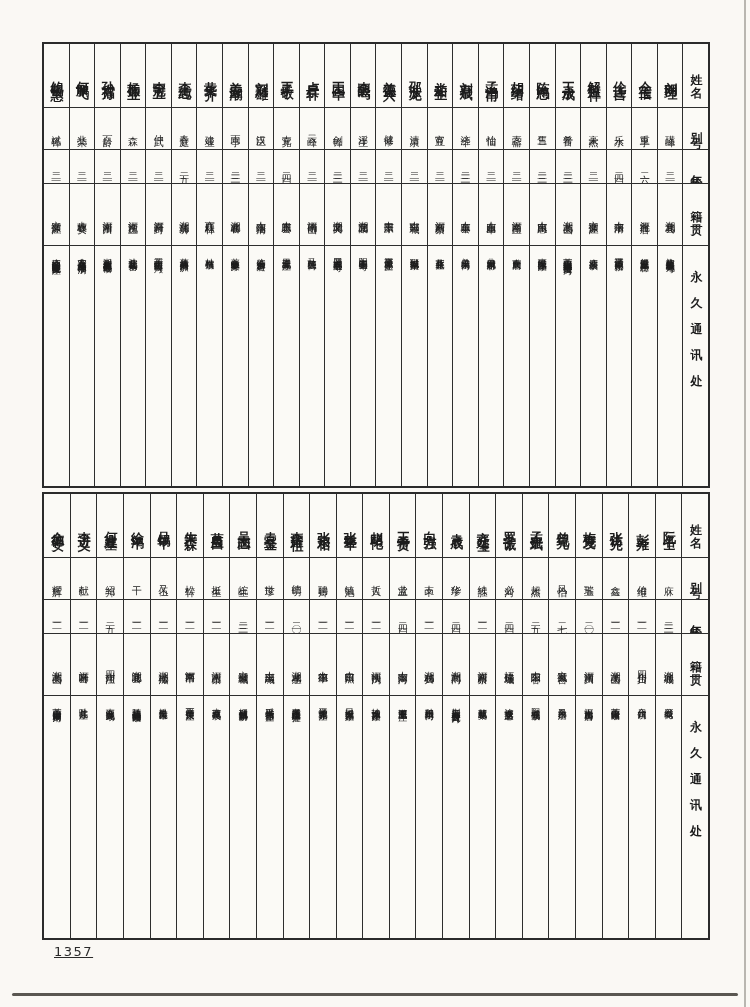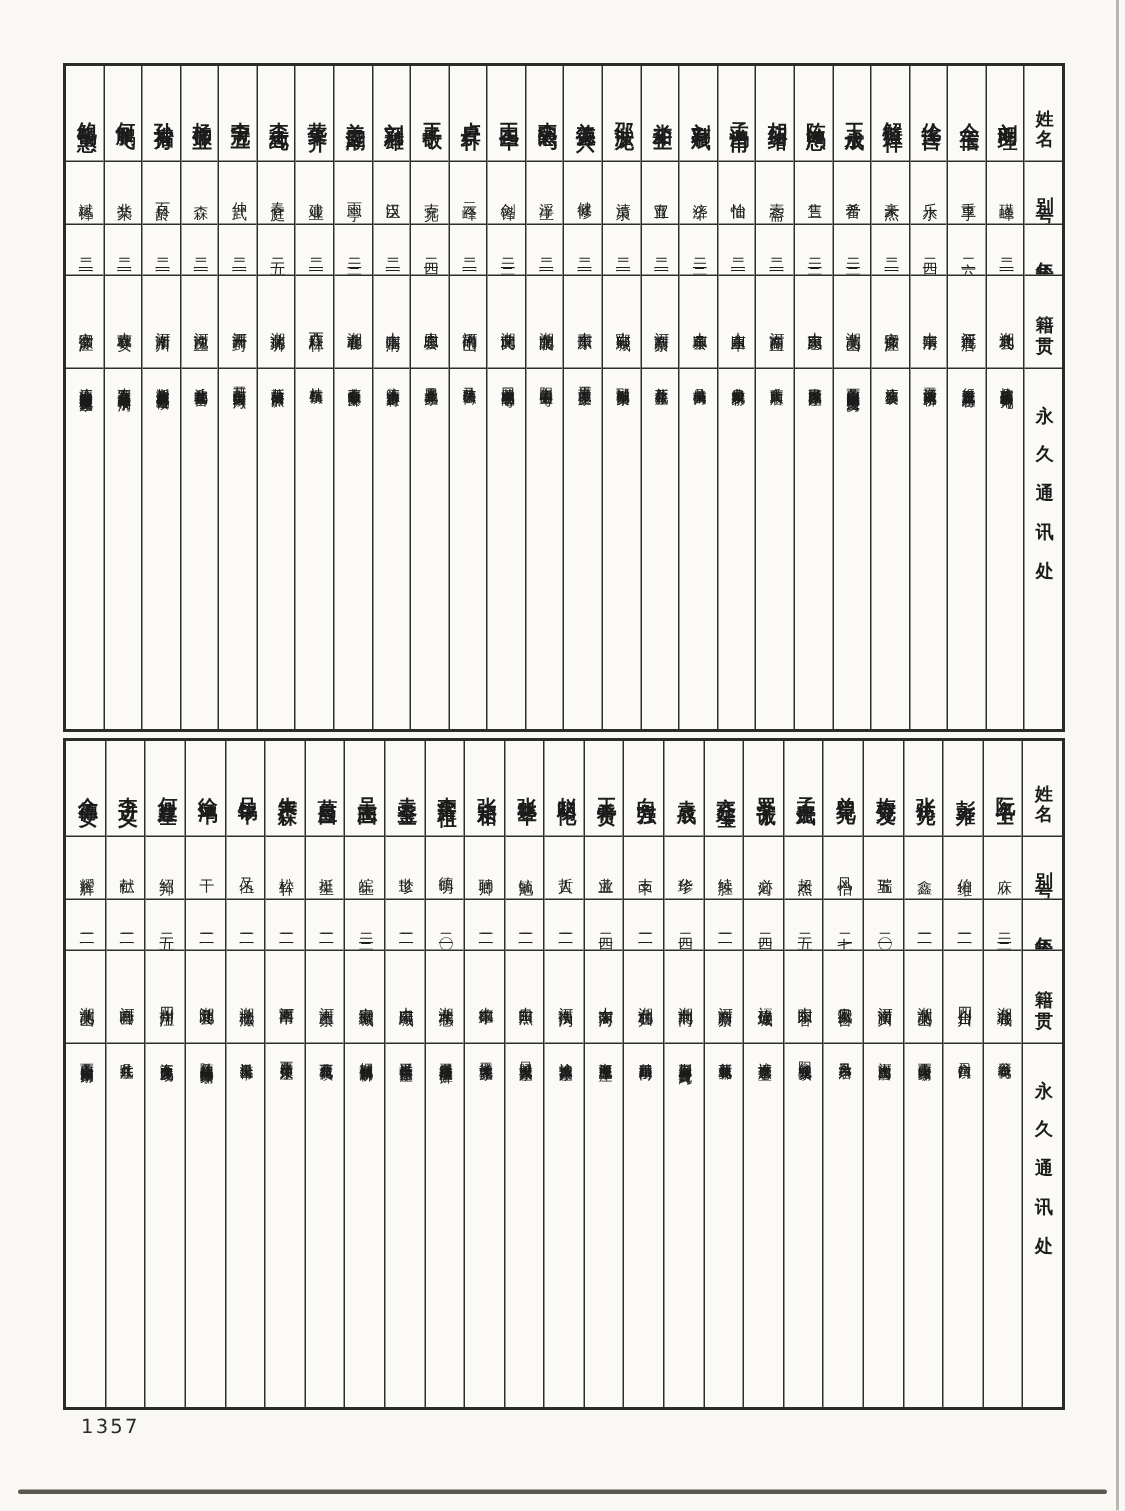--- a/index.html
+++ b/index.html
@@ -59,21 +59,21 @@
   }
   .header-col .hlabel{font-weight:bold;font-size:12px;}
   .hlabel-name{letter-spacing:12px;}
   .hlabel-alias{letter-spacing:7px;}
   .hlabel-age{letter-spacing:3px;}
   .hlabel-native{letter-spacing:14px;}
   .hlabel-address{letter-spacing:26px;font-size:12px;margin-top:14px;}
   .header-col .address-cell{align-items:flex-start;}
   .page-number{
     position:absolute;left:54px;top:944px;
-    font-size:13px;letter-spacing:1.5px;color:#2a2a2a;
+    font-size:13px;letter-spacing:1.5px;color:#2a2a2a;text-decoration:underline;
   }
   .scan-edge-right{
     position:absolute;right:4px;top:0;width:2px;height:100%;
     background:#b9b6b0;
   }
   .scan-edge-bottom{
     position:absolute;left:12px;top:993px;width:726px;height:3px;
     background:#5a5751;border-radius:2px;
   }
 </style>

